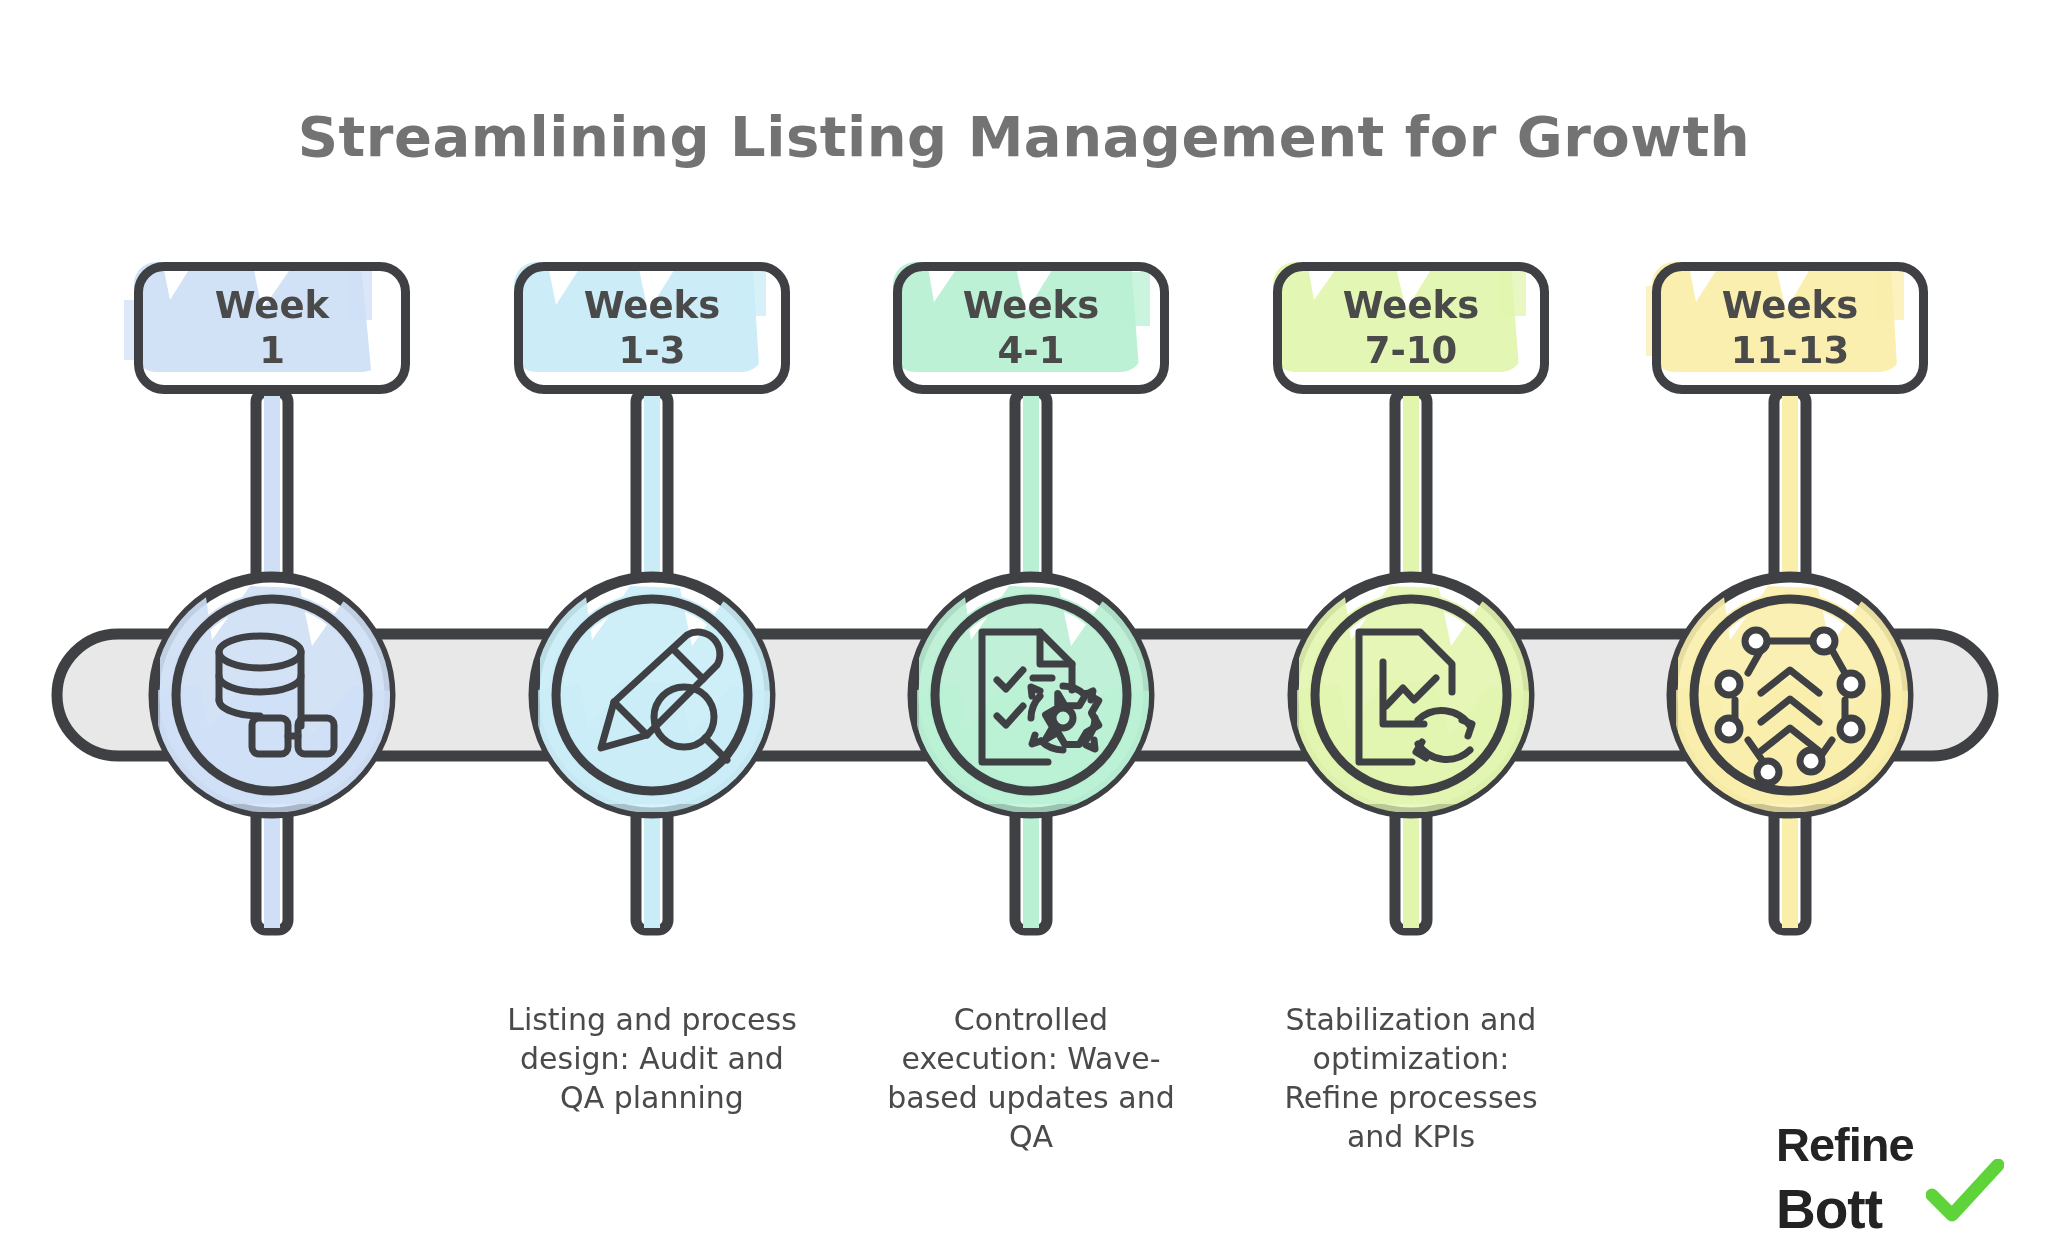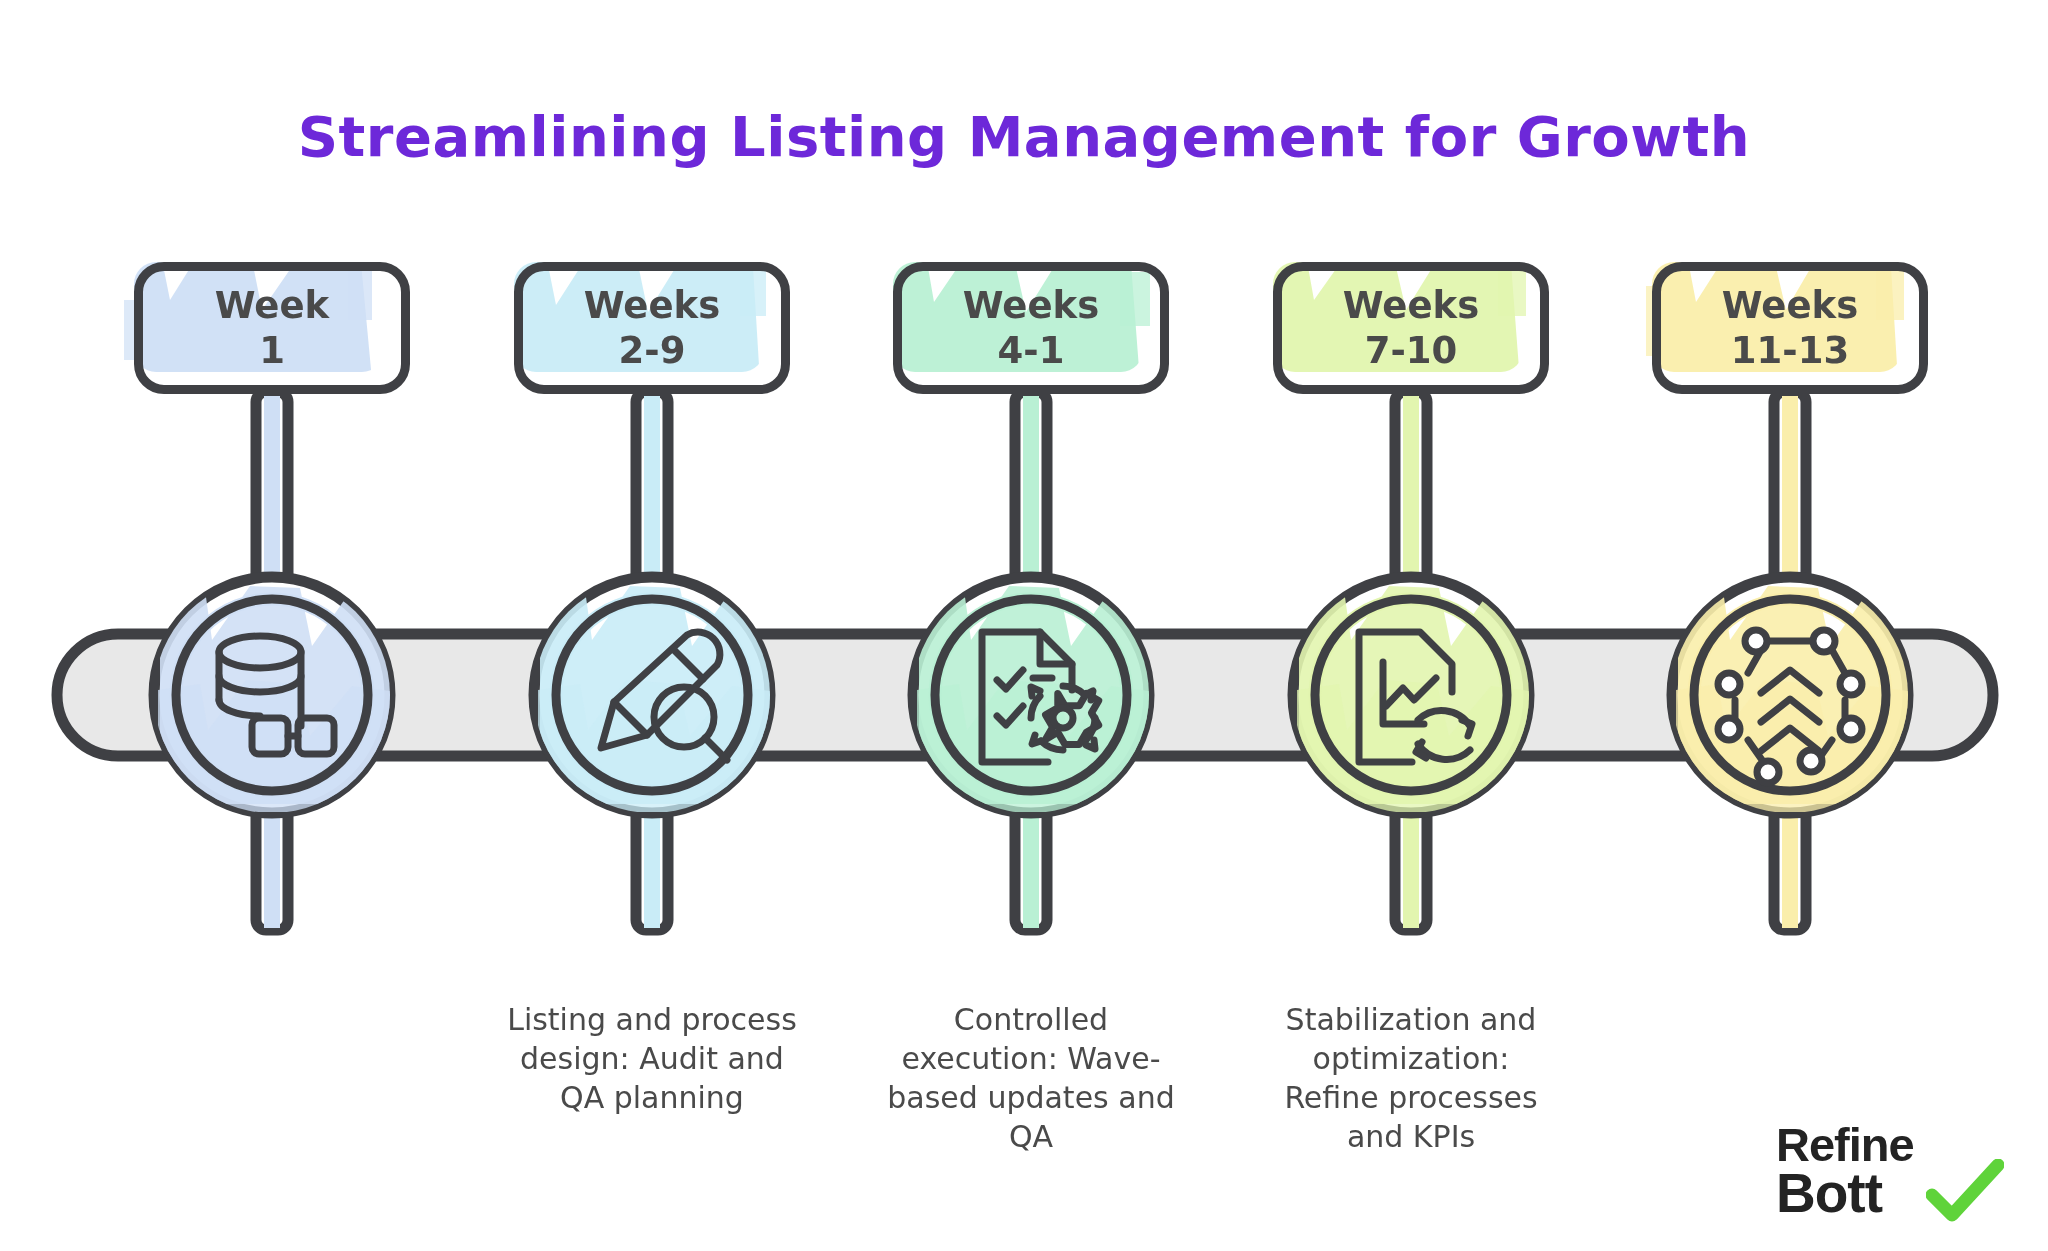--- a/index.html
+++ b/index.html
@@ -25,21 +25,21 @@
   #title {
     position: absolute;
     top: 104px;
     left: 0;
     width: 2048px;
     text-align: center;
     font-family: "DejaVu Sans", sans-serif;
     font-size: 56px;
     font-weight: 700;
     letter-spacing: 0.5px;
-    color: #6d28d9;
+    color: #737373;
     white-space: nowrap;
   }
 
   
   #canvas {
     position: absolute;
     left: 0;
     top: 0;
     width: 2048px;
     height: 1251px;
@@ -90,21 +90,21 @@
   }
   #logo .logo-l1, #logo .logo-l2 {
     position: absolute;
     left: 8px;
     font-family: "Liberation Sans", sans-serif;
     font-weight: 700;
     color: #232323;
     letter-spacing: -1px;
   }
   #logo .logo-l1 { top: 0px;  font-size: 47px; }
-  #logo .logo-l2 { top: 44px; font-size: 55px; }
+  #logo .logo-l2 { top: 60px; font-size: 55px; }
   #logo .logo-check {
     position: absolute;
     right: 4px;
     bottom: 6px;
     width: 78px;
     height: 64px;
   }
 </style>
 </head>
 <body>
@@ -316,21 +316,21 @@
       </g>
     </g>
   </svg>
 
   <div class="badge" style="left:134px; top:262px;">
     <span class="bl">Week</span>
     <span class="bl">1</span>
   </div>
   <div class="badge" style="left:514px; top:262px;">
     <span class="bl">Weeks</span>
-    <span class="bl">2-9</span>
+    <span class="bl">1-3</span>
   </div>
   <div class="badge" style="left:893px; top:262px;">
     <span class="bl">Weeks</span>
     <span class="bl">4-1</span>
   </div>
   <div class="badge" style="left:1273px; top:262px;">
     <span class="bl">Weeks</span>
     <span class="bl">7-10</span>
   </div>
   <div class="badge" style="left:1652px; top:262px;">

